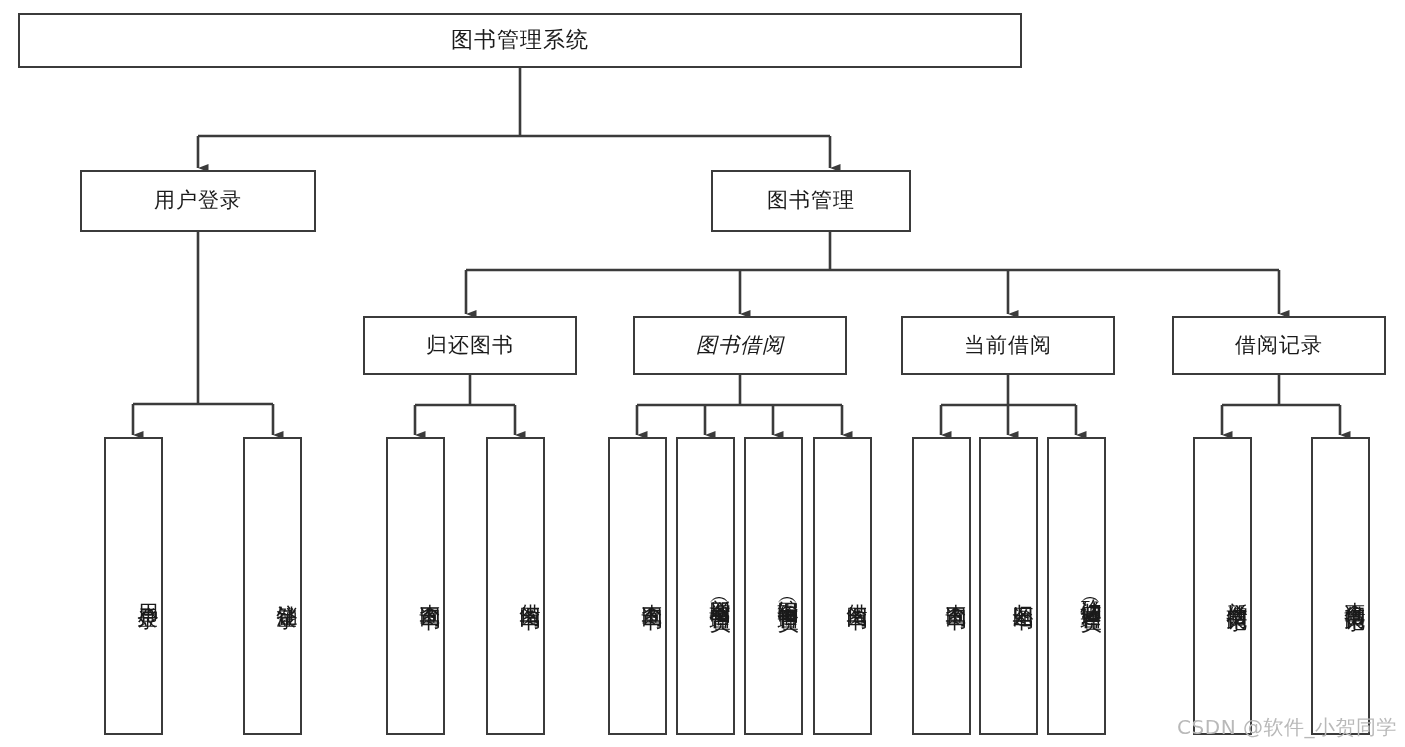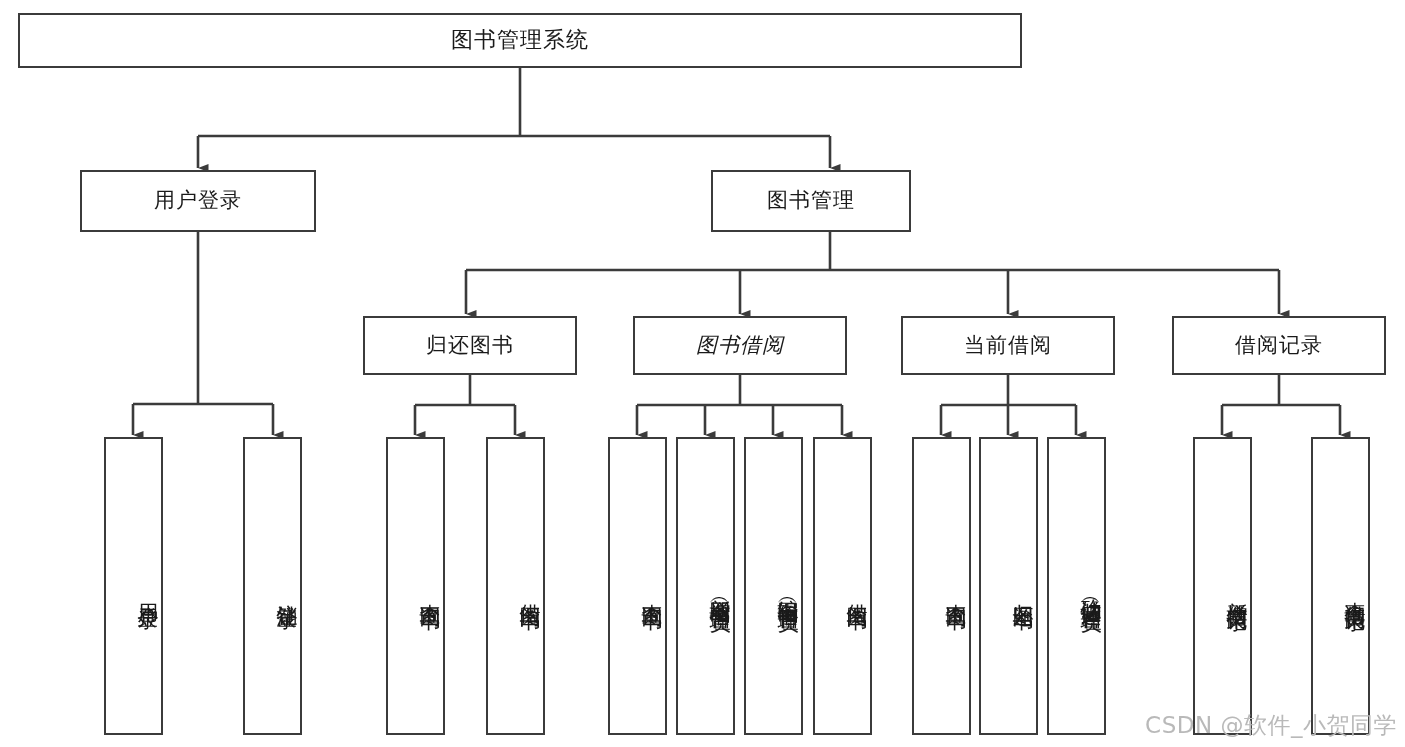--- a/index.html
+++ b/index.html
@@ -46,21 +46,21 @@
     white-space:nowrap;
   }
   .node.vert span{
     writing-mode:vertical-rl;
     text-orientation:upright;
     display:block;
   }
   #watermark{
     position:absolute;
     right:8px;bottom:6px;
-    font-size:23px;
+    font-size:20px;
     color:#b9b9b9;
     letter-spacing:0.5px;
     user-select:none;
     white-space:nowrap;
   }
 </style>
 </head>
 <body>
 
 <div id="diagram-root">

